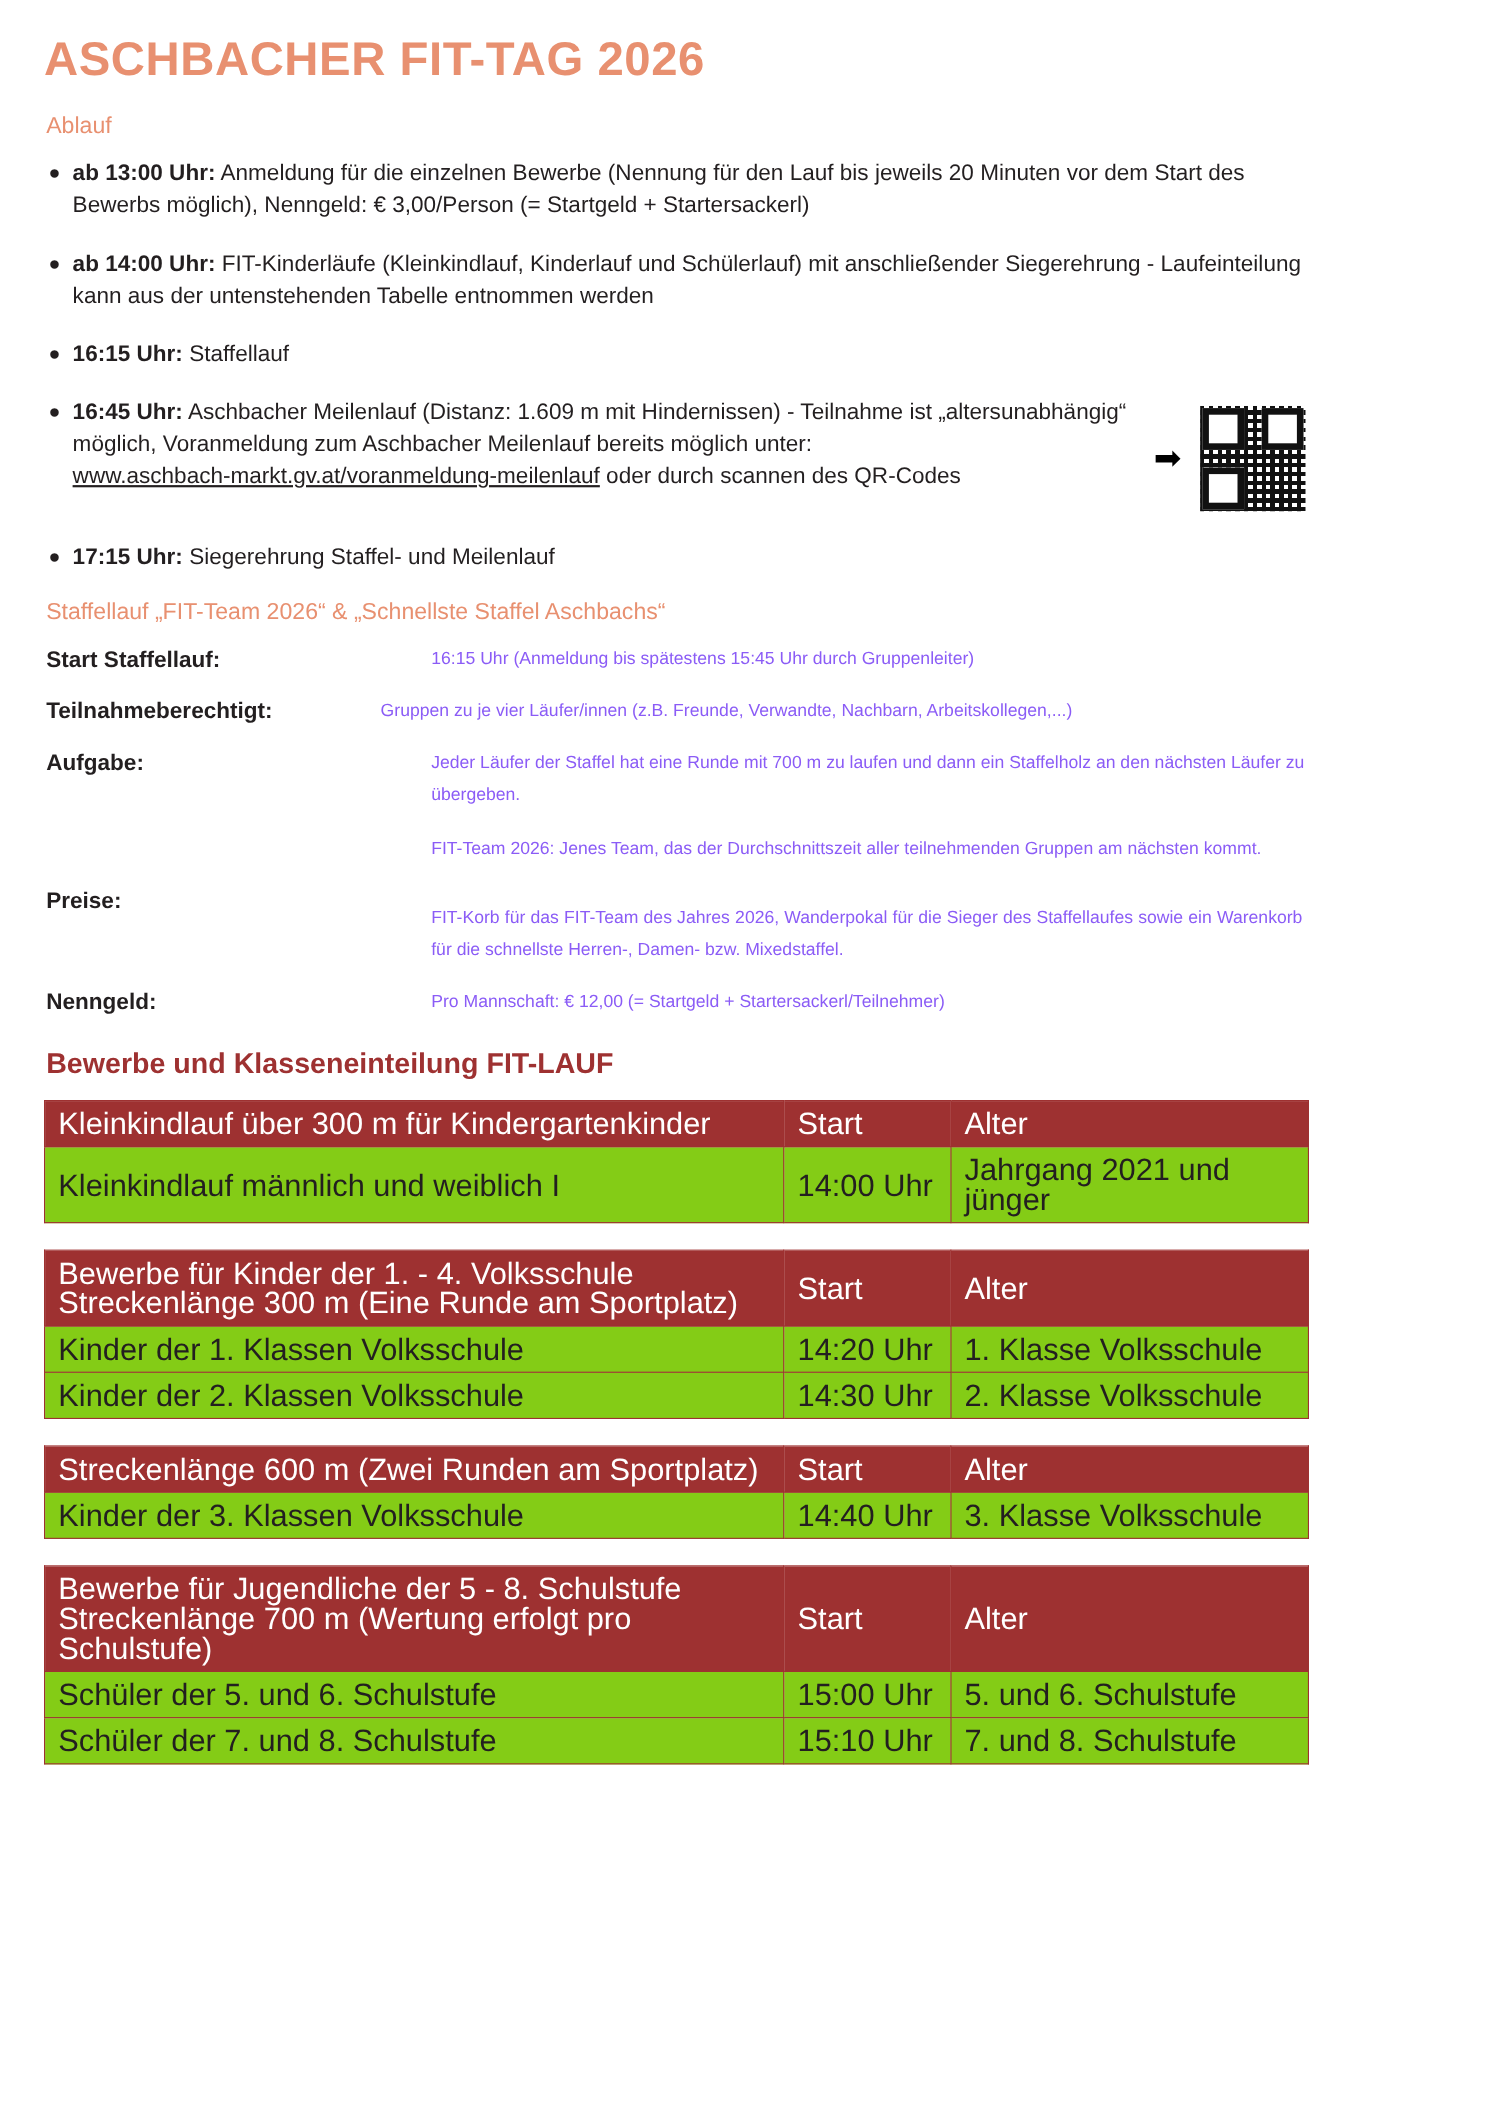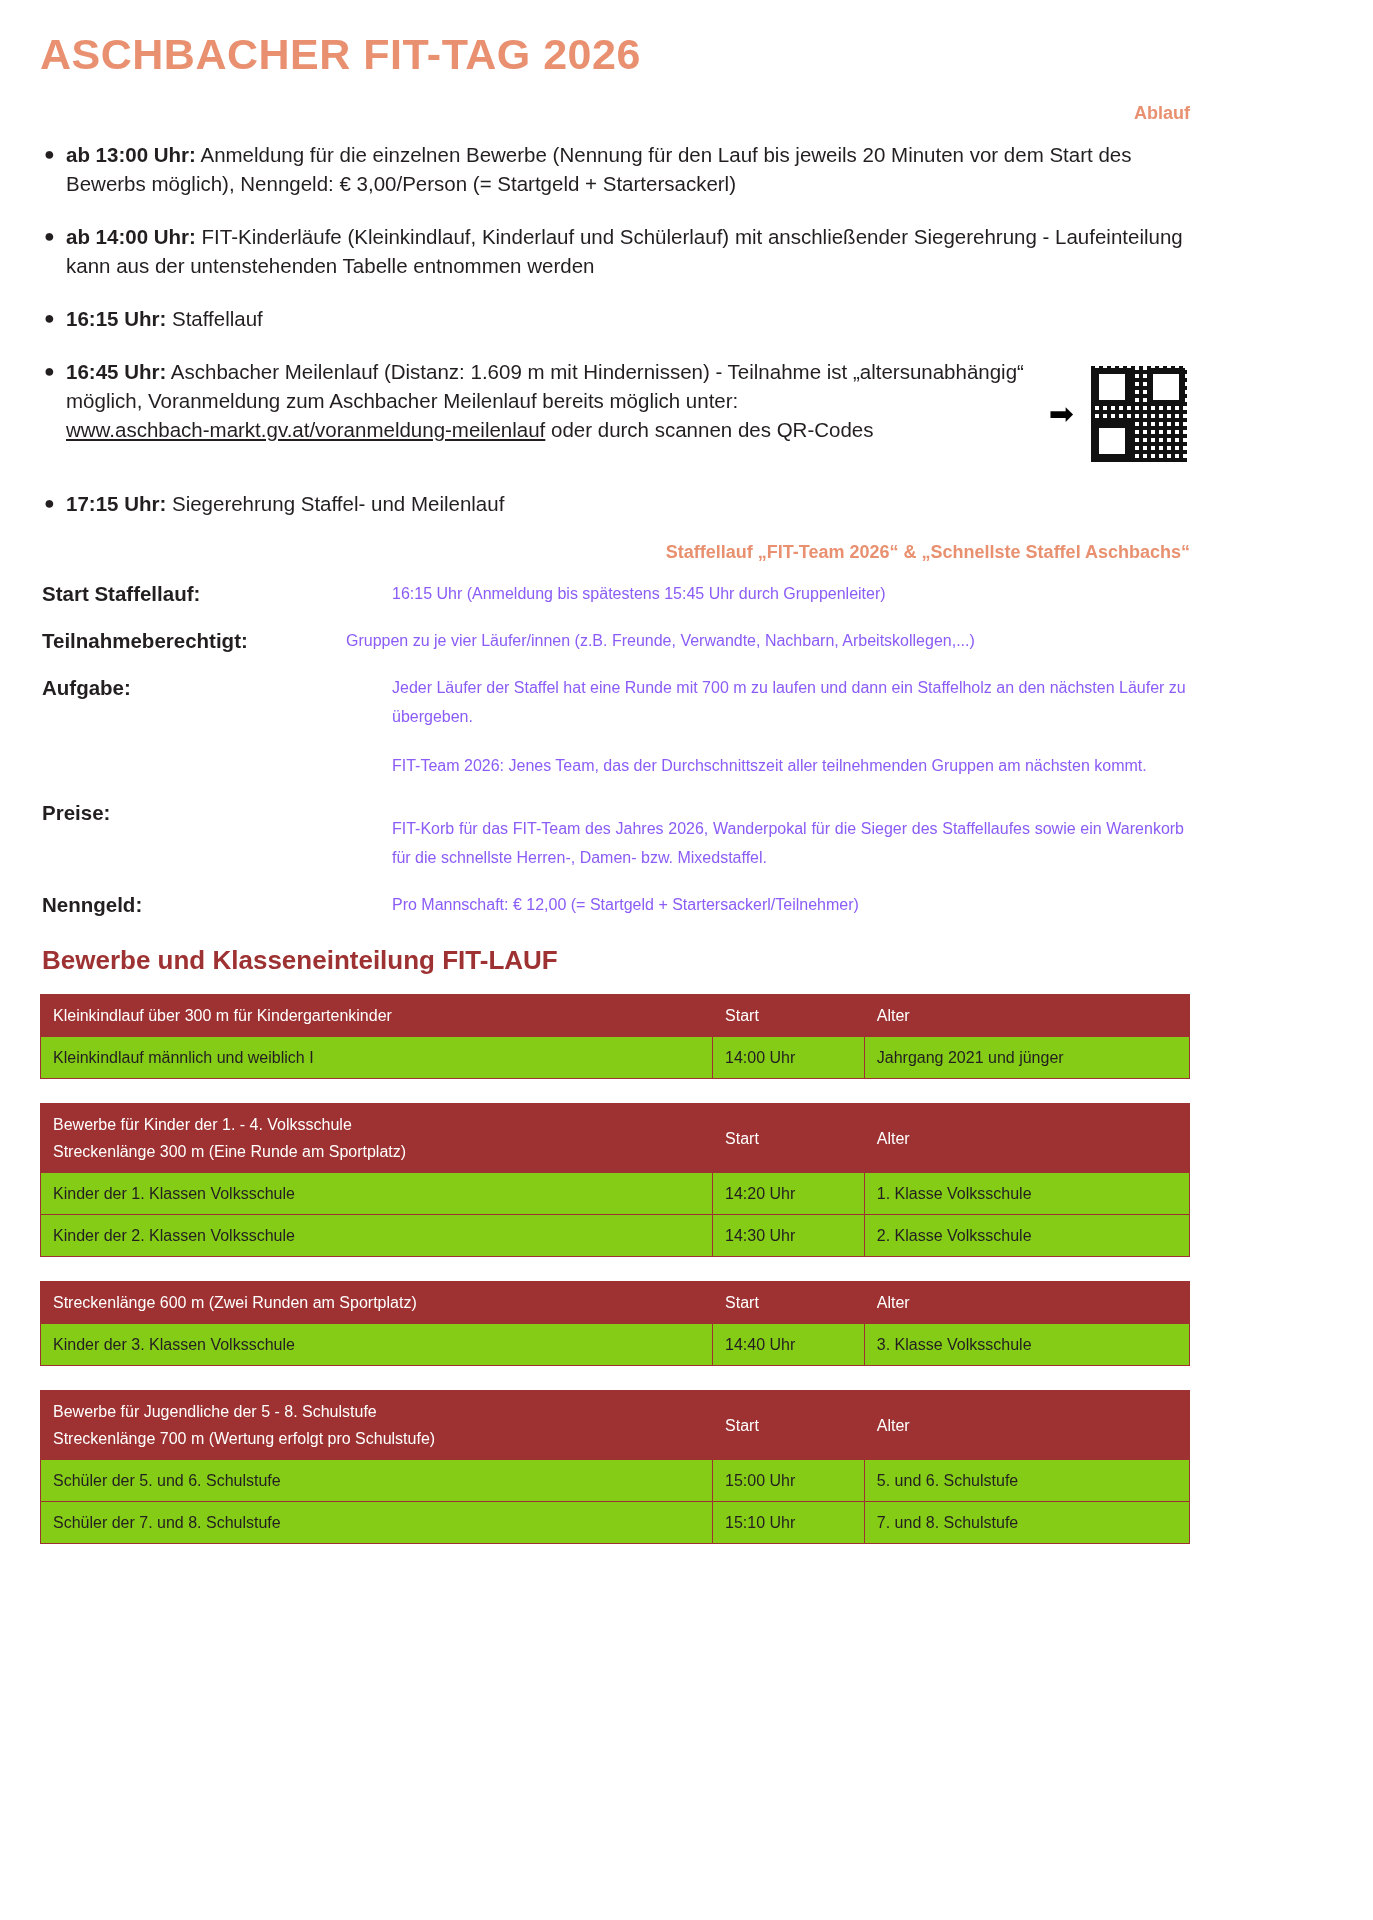--- a/index.html
+++ b/index.html
@@ -27,25 +27,24 @@
     font-size: 43px;
     font-weight: 700;
     letter-spacing: 0.5px;
     color: #e89070;
     margin: 6px 0 26px 0;
     line-height: 1.05;
   }
 
   
   .sec-head-orange {
-    font-size: 18px;
-    font-weight: 700;
+    font-size: 21px;
+    font-weight: 400;
     color: #e89070;
     margin: 0 0 16px 2px;
-    text-align: right;
   }
   .sec-head-dark {
     font-size: 26px;
     font-weight: 700;
     color: #9e3131;
     margin: 26px 0 18px 2px;
   }
 
   
   .ablauf {
@@ -166,21 +165,21 @@
     margin-bottom: 24px;
     table-layout: fixed;
   }
   .tbl col.c1 { width: 620px; }
   .tbl col.c2 { width: 140px; }
   .tbl col.c3 { width: 300px; }
 
   .tbl th, .tbl td {
     border: 1px solid #9e3131;
     padding: 7px 12px;
-    font-size: 16px;
+    font-size: 28px;
     line-height: 27px;
     text-align: left;
     vertical-align: middle;
     color: #231f20;
     font-weight: 400;
   }
   .tbl thead th {
     background: #9e3131;
     color: #ffffff;
     font-weight: 400;

